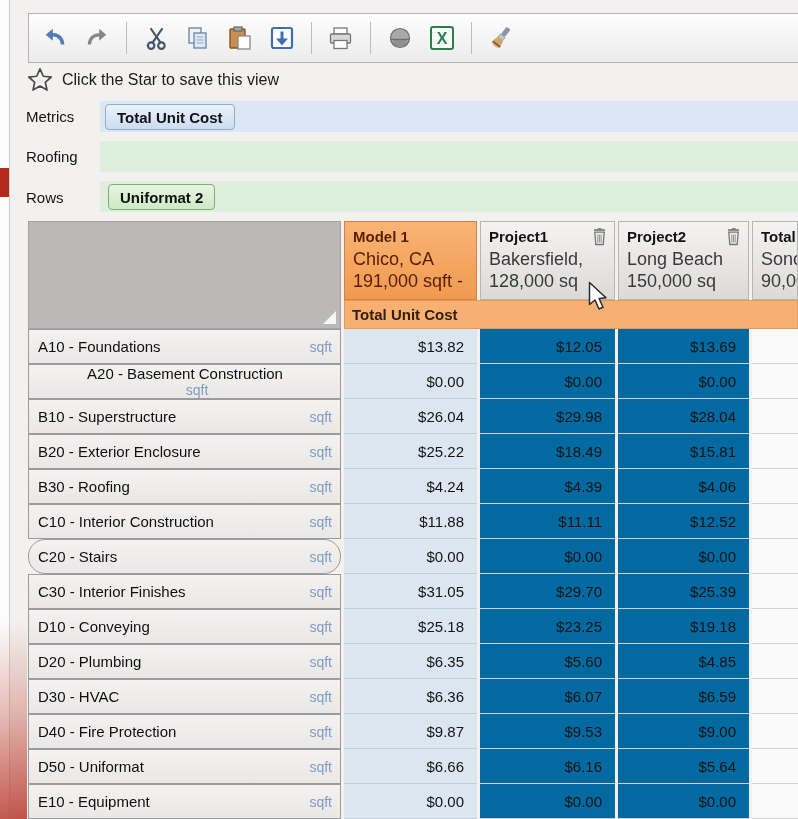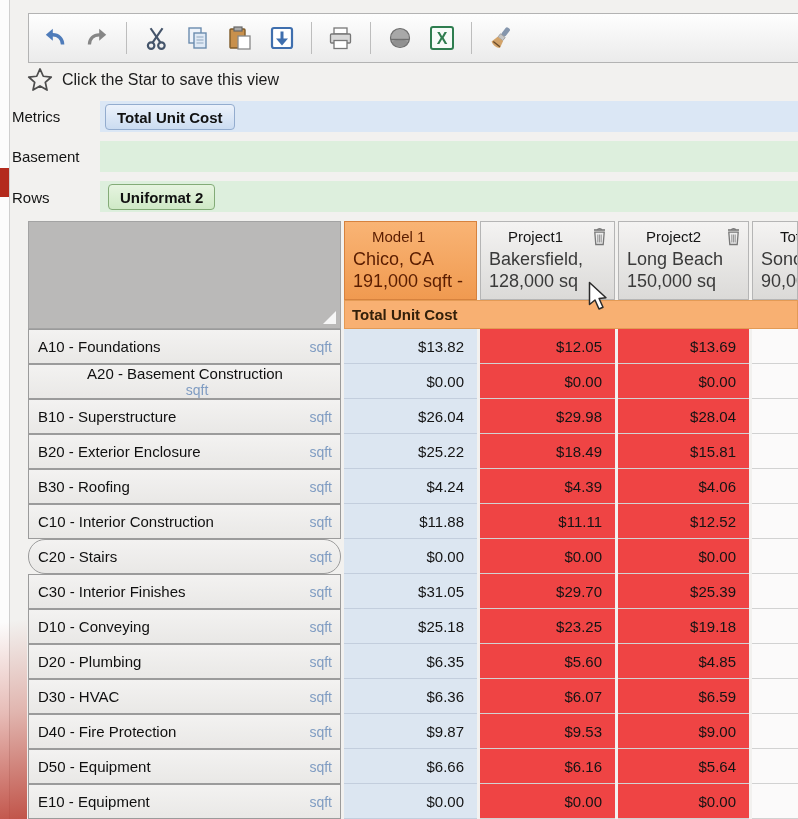--- a/index.html
+++ b/index.html
@@ -21,49 +21,49 @@
   .tb-sep{width:1px;height:32px;background:#bdbdbd;flex:none;}
   .tb-icon{width:26px;height:26px;flex:none;display:flex;align-items:center;justify-content:center;}
   
   .save-row{position:absolute;left:27px;top:67px;display:flex;align-items:center;gap:9px;}
   .save-row .txt{font-size:16px;color:#1c1c1c;}
   
   .strip{position:absolute;left:100px;width:698px;height:31px;}
   .strip.metrics{top:101px;background:var(--metrics-strip,#dbe7f5);}
   .strip.columns{top:141px;background:var(--dim-strip,#ddefdd);}
   .strip.rowsdim{top:181px;background:var(--dim-strip,#ddefdd);}
-  .cfg-label{position:absolute;left:12px;font-size:15px;color:#141414;}
+  .cfg-label{position:absolute;left:26px;font-size:15px;color:#141414;}
   .cfg-label.m{top:108px;}
   .cfg-label.c{top:148px;}
   .cfg-label.r{top:189px;}
   .pill{position:absolute;height:24px;display:inline-flex;align-items:center;padding:0 11px;border-radius:4px;
     font-size:15px;font-weight:600;color:#111;box-sizing:content-box;}
   .pill.metric{left:105px;top:104px;background:linear-gradient(#ecf2fb,#cbdcf1);border:1px solid #93acce;}
   .pill.rowdim{left:108px;top:184px;background:linear-gradient(#e6f4e0,#cfe9c6);border:1px solid #83ab77;}
   
   .pivot-grid{position:absolute;left:28px;top:221px;width:770px;height:598px;overflow:hidden;
     display:grid;grid-template-columns:313px 133px 135px 131px 46px;
     grid-template-rows:79px 29px repeat(14,35px);column-gap:3px;}
   .corner{grid-row:1/3;grid-column:1;background:#bab9b8;border:1px solid #a3a3a3;position:relative;box-sizing:border-box;}
   .corner .tri{position:absolute;right:4px;bottom:4px;width:0;height:0;
     border-left:13px solid transparent;border-bottom:13px solid #f6f6f6;}
   .hcell{grid-row:1;background:linear-gradient(#f4f3f2,#dbdad8);border:1px solid #b5b5b5;box-sizing:border-box;
     padding:4px 6px 0 8px;position:relative;overflow:hidden;}
-  .hcell .hname{font-weight:normal;font-size:15px;line-height:22px;color:#141414;white-space:nowrap;margin-left:19px;}
+  .hcell .hname{font-weight:bold;font-size:15px;line-height:22px;color:#141414;white-space:nowrap;}
   .hcell .hsub{font-size:18px;line-height:22px;color:#3a3a3a;white-space:nowrap;}
   .hcell.model{background:linear-gradient(#f9b475,var(--accent-orange,#f09a50));border-color:#d6823e;}
   .hcell.model .hname,.hcell.model .hsub{color:#5a1d00;}
   .trash-btn{position:absolute;top:5px;right:5px;width:18px;height:20px;display:flex;}
   .band{grid-row:2;grid-column:2/6;background:var(--band-orange,#f8b072);border:1px solid #e39a55;box-sizing:border-box;
     display:flex;align-items:center;padding-left:7px;font-size:15px;font-weight:600;color:#33200a;}
   .rlabel{grid-column:1;background:linear-gradient(#f3f2f1,#e9e8e6);border:1px solid #9b9b9b;box-sizing:border-box;
     display:flex;align-items:center;justify-content:space-between;padding:0 8px 0 9px;font-size:15px;color:#101010;white-space:nowrap;overflow:hidden;}
   .rlabel .unit{color:var(--unit-blue,#7f9cc2);font-size:14px;margin-left:24px;}
   .vcell{display:flex;align-items:center;justify-content:flex-end;padding-right:13px;box-sizing:border-box;
-    font-size:15px;color:#141414;background:#ef4444;border-bottom:1px solid #d2d2d2;}
+    font-size:15px;color:#141414;background:#0369a1;border-bottom:1px solid #d2d2d2;}
   .vcell.model{background:var(--model-col,#dce6f1);border-bottom-color:#c3cedd;}
   .vcell.filler{background:#fbfafa;}
   .cursor{position:absolute;left:588px;top:281px;z-index:50;}
 </style>
 </head>
 <body>
 
 <div class="left-strip"></div>
 <div class="red-block"></div>
 <div class="red-glow"></div>
@@ -152,21 +152,21 @@
         <path d="M13.5 1.5l3.4 7.6 8.3.8-6.2 5.5 1.8 8.1-7.3-4.3-7.3 4.3 1.8-8.1L1.8 9.9l8.3-.8z" fill="none" stroke="#4d4d4d" stroke-width="1.8" stroke-linejoin="round"></path>
       </svg>
   </span>
   <span class="txt">Click the Star to save this view</span>
 </div>
 
 <div class="strip metrics"></div>
 <div class="strip columns"></div>
 <div class="strip rowsdim"></div>
 <span class="cfg-label m">Metrics</span>
-<span class="cfg-label c">Basement</span>
+<span class="cfg-label c">Roofing</span>
 <span class="cfg-label r">Rows</span>
 <span class="pill metric">Total Unit Cost</span>
 <span class="pill rowdim">Uniformat 2</span>
 
 <div class="pivot-grid">
   <div class="corner">
     <div class="tri"></div>
   </div>
   <div class="band">Total Unit Cost</div>
 <div class="hcell model" style="grid-column: 2;">
@@ -295,21 +295,21 @@
     <div class="vcell filler" style="grid-area: 13 / 5;"></div>
     <div class="rlabel" style="grid-area: 14 / 1;">
       <span>D40 - Fire Protection</span>
       <span class="unit">sqft</span>
     </div>
     <div class="vcell model" style="grid-area: 14 / 2;">$9.87</div>
     <div class="vcell" style="grid-area: 14 / 3;">$9.53</div>
     <div class="vcell" style="grid-area: 14 / 4;">$9.00</div>
     <div class="vcell filler" style="grid-area: 14 / 5;"></div>
     <div class="rlabel" style="grid-area: 15 / 1;">
-      <span>D50 - Equipment</span>
+      <span>D50 - Uniformat</span>
       <span class="unit">sqft</span>
     </div>
     <div class="vcell model" style="grid-area: 15 / 2;">$6.66</div>
     <div class="vcell" style="grid-area: 15 / 3;">$6.16</div>
     <div class="vcell" style="grid-area: 15 / 4;">$5.64</div>
     <div class="vcell filler" style="grid-area: 15 / 5;"></div>
     <div class="rlabel" style="grid-area: 16 / 1;">
       <span>E10 - Equipment</span>
       <span class="unit">sqft</span>
     </div>

